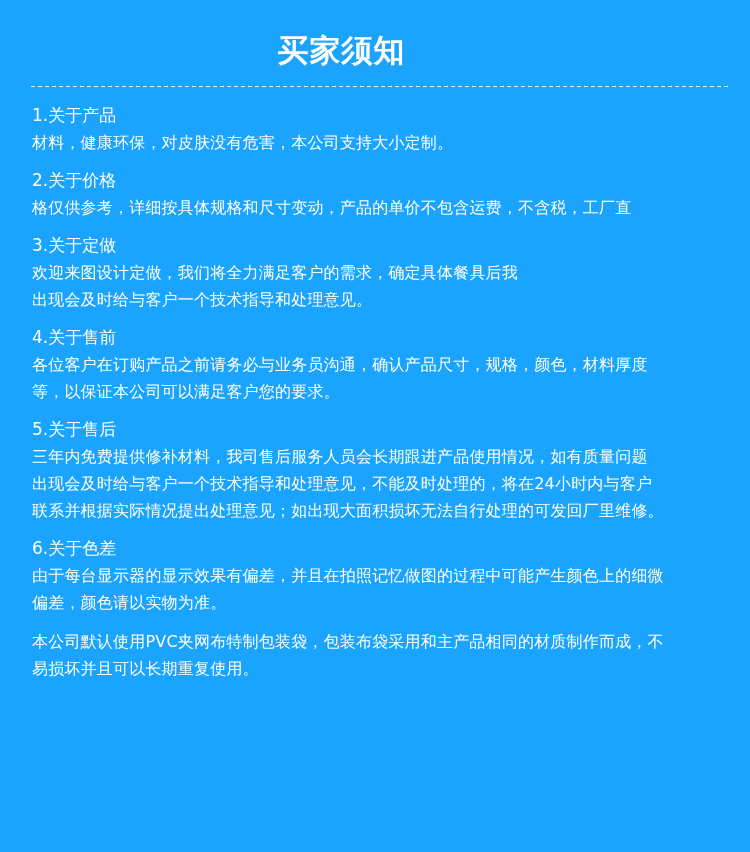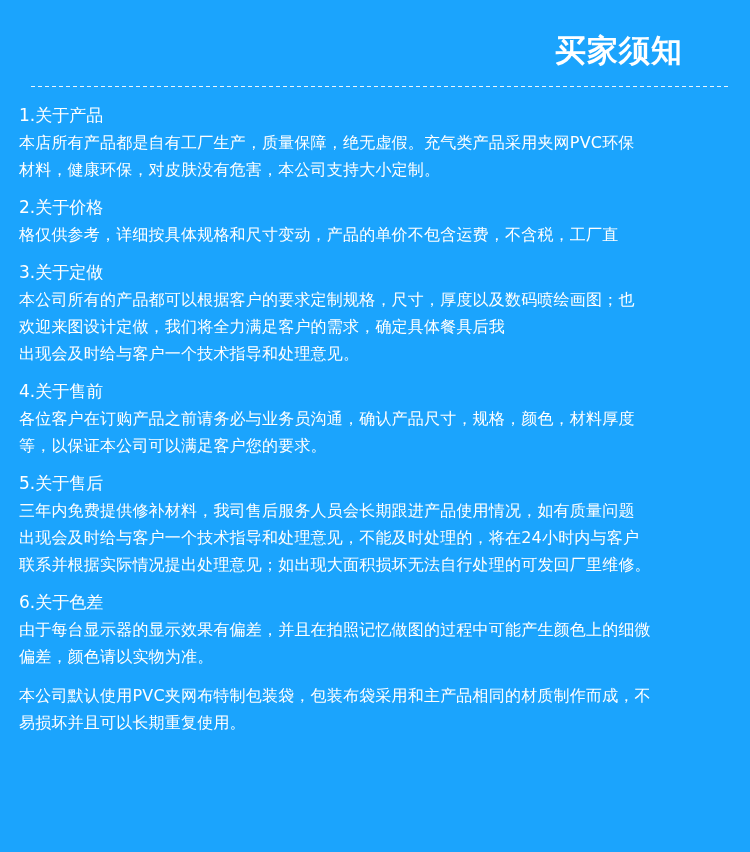--- a/index.html
+++ b/index.html
@@ -18,21 +18,21 @@
     .page {
       position: relative;
       width: 750px;
       height: 852px;
     }
     .title {
       position: absolute;
       left: 0;
       top: 30px;
       width: 683px;
-      text-align: right;
+      text-align: center;
       font-size: 31px;
       font-weight: bold;
       letter-spacing: 1px;
       line-height: 40px;
       color: #ffffff;
     }
     .divider {
       position: absolute;
       left: 31px;
       top: 86px;
@@ -43,21 +43,21 @@
     }
     .divider.dash {
       border: none;
       height: 1px;
       background-image: linear-gradient(to right, rgba(255,255,255,0.9) 0 4px, transparent 4px 7px);
       background-size: 7px 1px;
       background-repeat: repeat-x;
     }
     .sections {
       position: absolute;
-      left: 19px;
+      left: 32px;
       top: 103px;
       width: 700px;
     }
     .section {
       margin-bottom: 12px;
     }
     .section-heading {
       font-size: 17px;
       line-height: 24px;
       height: 24px;
@@ -76,32 +76,30 @@
 <body>
 
 <div class="page">
   <div class="title">买家须知</div>
   <div class="divider dash"></div>
 
   <div class="sections">
 
     <div class="section">
       <div class="section-heading">1.关于产品</div>
-      <div class="section-line">本店所有产品都是自有工厂生产，质量保障，绝无虚假。充气类产品采用夹网PVC环保</div>
       <div class="section-line">材料，健康环保，对皮肤没有危害，本公司支持大小定制。</div>
     </div>
 
     <div class="section">
       <div class="section-heading">2.关于价格</div>
       <div class="section-line">格仅供参考，详细按具体规格和尺寸变动，产品的单价不包含运费，不含税，工厂直</div>
     </div>
 
     <div class="section">
       <div class="section-heading">3.关于定做</div>
-      <div class="section-line">本公司所有的产品都可以根据客户的要求定制规格，尺寸，厚度以及数码喷绘画图；也</div>
       <div class="section-line">欢迎来图设计定做，我们将全力满足客户的需求，确定具体餐具后我</div>
       <div class="section-line">出现会及时给与客户一个技术指导和处理意见。</div>
     </div>
 
     <div class="section">
       <div class="section-heading">4.关于售前</div>
       <div class="section-line">各位客户在订购产品之前请务必与业务员沟通，确认产品尺寸，规格，颜色，材料厚度</div>
       <div class="section-line">等，以保证本公司可以满足客户您的要求。</div>
     </div>
 

